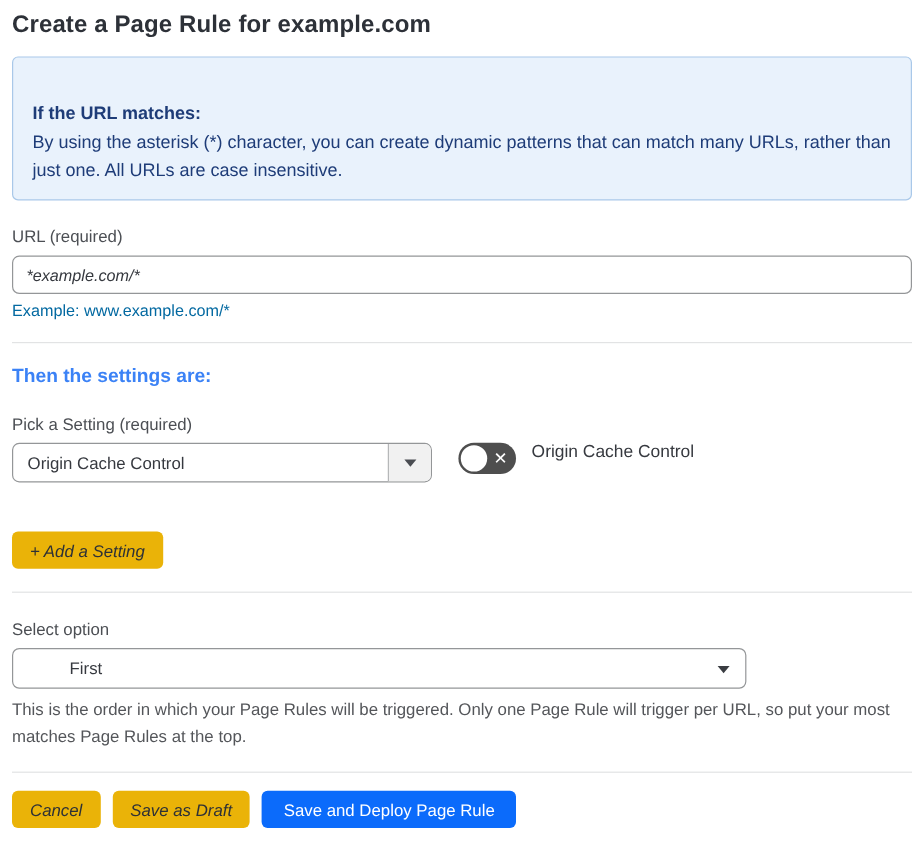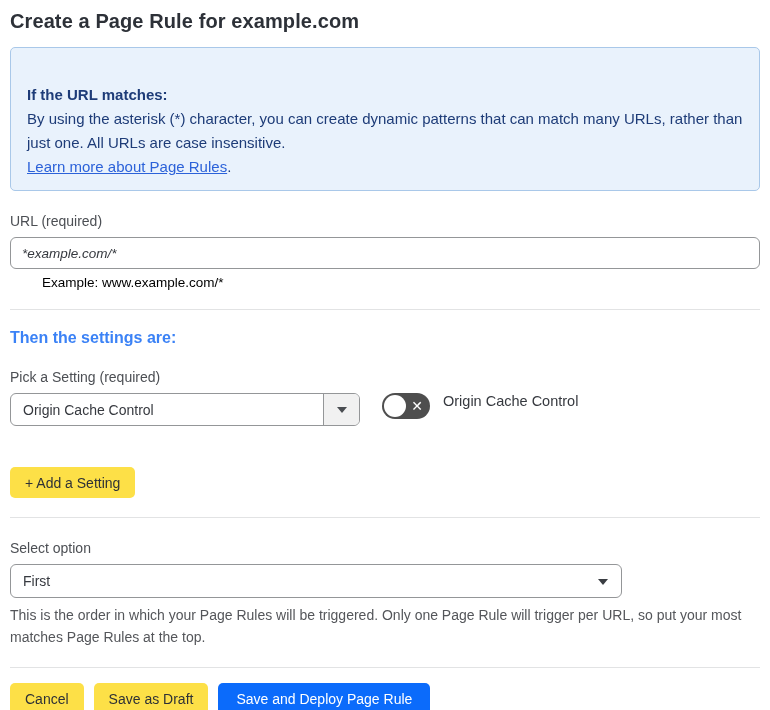--- a/index.html
+++ b/index.html
@@ -43,21 +43,21 @@
     border: 1px solid #949698; border-radius: 6px;
     padding: 0 11px;
     font-size: 13.5px; color: #36393f;
     font-family: "Liberation Sans", "DejaVu Sans", sans-serif;
     background: #ffffff;
     outline: none;
     display: block;
     font-style: italic;
   }
   .helper-text {
-    margin-top: 6px; font-size: 13.5px; color: #000000; margin-left: 32px;
+    margin-top: 6px; font-size: 13.5px; color: #0369a1;
   }
 
   .divider {
     border: none; border-top: 1px solid #e2e3e4;
     margin-top: 19px;
   }
 
   .section-heading {
     font-size: 16px; font-weight: 700; color: #3b82f6;
     margin-top: 19px;
@@ -84,21 +84,21 @@
     background: #f1f1f1;
     border-radius: 0 5px 5px 0;
     display: flex; align-items: center; justify-content: center;
   }
   .chevron {
     width: 0; height: 0;
     border-left: 5px solid transparent;
     border-right: 5px solid transparent;
     border-top: 6px solid #4a4d52;
   }
-  .select-box.full-select { width: 612px; height: 34px; margin-top: 8px; }
+  .select-box.full-select { width: 612px; height: 34px; margin-top: 8px; padding-left: 35px; }
   .full-select .chevron-plain {
     position: absolute; right: 13px; top: 14px;
     width: 0; height: 0;
     border-left: 5px solid transparent;
     border-right: 5px solid transparent;
     border-top: 6px solid #3a3d42;
   }
 
   .toggle {
     margin-left: 22px;
@@ -125,21 +125,21 @@
 
   .btn {
     display: inline-flex; align-items: center; justify-content: center;
     height: 31px; padding: 0 15px;
     border: none; border-radius: 5px;
     font-size: 14px;
     font-family: "Liberation Sans", "DejaVu Sans", sans-serif;
     cursor: pointer;
     white-space: nowrap;
   }
-  .btn-gray { background: #fde047; color: #2e3136; }
+  .btn-gray { background: #eab308; color: #2e3136; font-style: italic; }
   .btn-blue { background: #0b6bfb; color: #ffffff; padding: 0 18px; }
 
   .add-setting-wrap { margin-top: 41px; }
 
   .order-helper {
     margin-top: 6px; font-size: 14px; color: #54565a; line-height: 22px;
     width: 750px;
   }
 
   .footer-row {
@@ -150,21 +150,20 @@
 </head>
 <body>
 
 <div class="container">
 
   <h1 class="page-title">Create a Page Rule for example.com</h1>
 
   <div class="info-box">
     <div class="info-heading">If the URL matches:</div>
     <div class="info-body">By using the asterisk (*) character, you can create dynamic patterns that can match many URLs, rather than just one. All URLs are case insensitive.</div>
-    <div class="info-link-line"><a class="learn-link">Learn more about Page Rules</a><span class="link-period">.</span></div>
   </div>
 
   <div class="field-label">URL (required)</div>
   <input class="text-input" type="text" value="*example.com/*" style="">
   <div class="helper-text">Example: www.example.com/*</div>
 
   <hr class="divider">
 
   <div class="section-heading">Then the settings are:</div>
 

